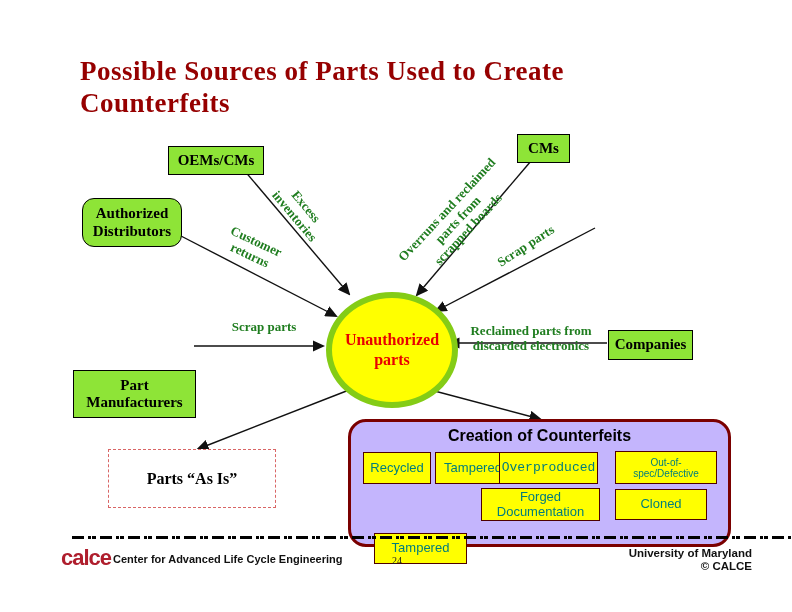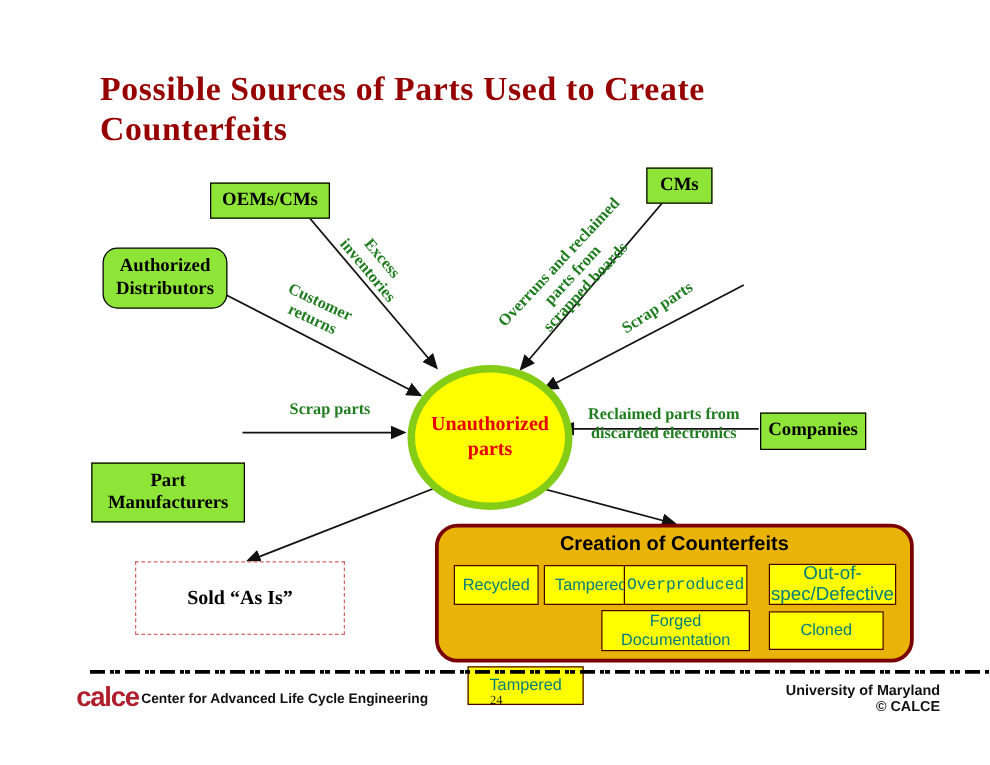--- a/index.html
+++ b/index.html
@@ -12,21 +12,21 @@
         display:flex;align-items:center;justify-content:center;text-align:center;
         font:bold 15px/1.15 "Liberation Serif",serif;color:#000;}
   .ellipse{position:absolute;left:326px;top:292px;width:120px;height:104px;background:#ffff00;
         border:6px solid #84cc16;border-radius:50%;display:flex;align-items:center;justify-content:center;
         text-align:center;font:bold 16px/1.25 "Liberation Serif",serif;color:#e80000;white-space:pre-line;}
   .flabel{position:absolute;color:#1f7d1f;font:bold 13px/1.12 "Liberation Serif",serif;
         text-align:center;white-space:pre-line;}
   .dashedbox{position:absolute;left:108px;top:449px;width:166px;height:57px;background:#fff;
         border:1px dashed #d96666;display:flex;align-items:center;justify-content:center;
         font:bold 16px "Liberation Serif",serif;color:#000;}
-  .redbox{position:absolute;left:348px;top:419px;width:383px;height:111px;background:#eab308;
+  .redbox{position:absolute;left:348px;top:419px;width:383px;height:128px;background:#c4b5fd;
         border:3px solid #7a0000;border-radius:18px;box-sizing:border-box;}
   .redbox-title{position:absolute;left:0;top:5px;width:100%;text-align:center;
         font:bold 16px "Liberation Sans",sans-serif;color:#000;}
   .ybox{position:absolute;background:#ffff00;border:1px solid #4d0000;
         display:flex;align-items:center;justify-content:center;text-align:center;
         font:13px/1.1 "Liberation Sans",sans-serif;color:#007d7d;white-space:pre-line;}
   .dashline{position:absolute;left:72px;top:536px;width:720px;height:3px;
         background:repeating-linear-gradient(90deg,#000 0 12px,transparent 12px 16px,
                    #000 16px 19px,transparent 19px 20px,#000 20px 24px,transparent 24px 28px);}
   .logo{position:absolute;left:61px;top:547px;font:bold 22px/1 "Liberation Sans",sans-serif;
@@ -77,28 +77,28 @@
   <div class="flabel" style="left:203px;top:234px;width:100px;transform:rotate(25deg);">Customer
 returns</div>
   <div class="flabel" style="left:383px;top:198px;width:150px;transform:rotate(-47deg);">Overruns and reclaimed
 parts from
 scrapped boards</div>
   <div class="flabel" style="left:486px;top:239px;width:80px;transform:rotate(-33deg);">Scrap parts</div>
   <div class="flabel" style="left:222px;top:320px;width:84px;">Scrap parts</div>
   <div class="flabel" style="left:460px;top:324px;width:142px;">Reclaimed parts from
 discarded electronics</div>
 
-  <div class="dashedbox">Sold “As Is”</div>
+  <div class="dashedbox">Parts “As Is”</div>
 
   <div class="redbox">
     <div class="redbox-title">Creation of Counterfeits</div>
     <div class="ybox" style="left:12px;top:30px;width:66px;height:30px;">Recycled</div>
     <div class="ybox" style="left:84px;top:30px;width:74px;height:30px;">Tampered</div>
     <div class="ybox" style="left:148px;top:30px;width:97px;height:30px;font-family:Liberation Mono, monospace;">Overproduced</div>
-    <div class="ybox" style="left:264px;top:29px;width:100px;height:31px;font-size:15px;">Out-of-
+    <div class="ybox" style="left:264px;top:29px;width:100px;height:31px;font-size:10px;">Out-of-
 spec/Defective</div>
     <div class="ybox" style="left:23px;top:67px;width:91px;height:29px;margin-top:44px;">Tampered</div>
     <div class="ybox" style="left:130px;top:66px;width:117px;height:31px;">Forged
 Documentation</div>
     <div class="ybox" style="left:264px;top:67px;width:90px;height:29px;">Cloned</div>
   </div>
 
   <div class="dashline"></div>
   <div class="logo">calce</div>
   <div class="org">Center for Advanced Life Cycle Engineering</div>

